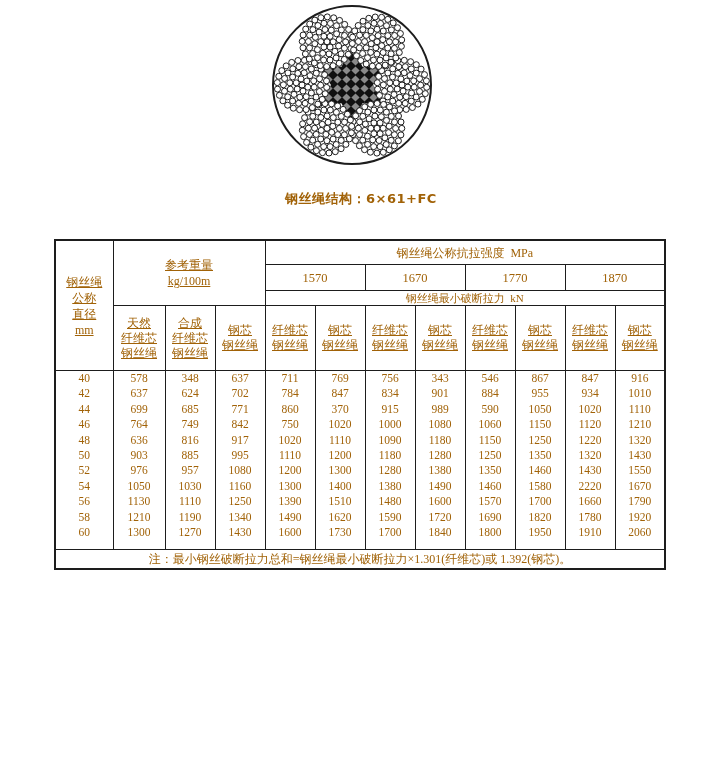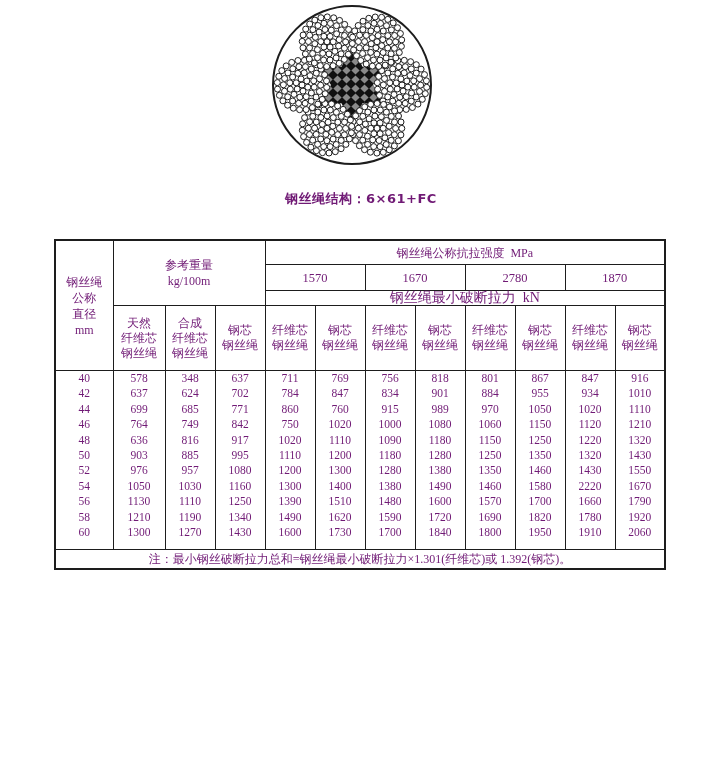--- a/index.html
+++ b/index.html
@@ -1,18 +1,18 @@
 <!DOCTYPE html>
 <html><head>
 <meta charset="utf-8">
 <style>
   html,body{margin:0;padding:0;background:#fff;}
   .doc{
     position:relative;width:720px;height:760px;background:#ffffff;
-    font-family:"Liberation Serif","DejaVu Serif",serif;color:#701a75;
+    font-family:"Liberation Serif","DejaVu Serif",serif;color:#a16207;
     overflow:hidden;
   }
   
   .figure-wrap{position:absolute;left:270px;top:3px;width:164px;height:164px;}
   
   .caption{
     position:absolute;left:285px;
     font-family:"DejaVu Sans","Liberation Sans",sans-serif;
     font-weight:bold;font-size:13px;letter-spacing:.5px;white-space:nowrap;
   }
@@ -22,24 +22,24 @@
   table.spec{
     position:absolute;left:54px;top:239px;
     border-collapse:collapse;table-layout:fixed;
     border:2px solid #1d1d1d;
   }
   table.spec th,table.spec td{
     border:1px solid #1d1d1d;
     font-weight:normal;text-align:center;vertical-align:middle;
     padding:0;font-size:12px;line-height:16px;
   }
-  th.ml{white-space:pre-line;}            
+  th.ml{white-space:pre-line;text-decoration:underline;}            
   tr.r1 th{height:23px;}
   tr.r2 th{height:25px;font-size:12.5px;}
-  tr.r3 th{height:14px;font-size:14px;line-height:14px;}
+  tr.r3 th{height:14px;font-size:11px;line-height:14px;}
   tr.r4 th{height:64px;font-size:12px;line-height:15px;}
   tbody.data td{
     border-top:none;border-bottom:none;
     font-size:11.5px;line-height:15.4px;height:15.4px;
   }
   tbody.data tr.spacer td{height:9px;}
   tfoot td{
     text-align:left;font-size:11.5px;height:18px;
     padding-left:12px;white-space:nowrap;
   }
@@ -456,21 +456,21 @@
 公称
 直径
 mm</th>
         <th class="ml" colspan="3" rowspan="3">参考重量
 kg/100m</th>
         <th colspan="8">钢丝绳公称抗拉强度&nbsp;&nbsp;MPa</th>
       </tr>
       <tr class="r2">
         <th colspan="2">1570</th>
         <th colspan="2">1670</th>
-        <th colspan="2">2780</th>
+        <th colspan="2">1770</th>
         <th colspan="2">1870</th>
       </tr>
       <tr class="r3">
         <th colspan="8">钢丝绳最小破断拉力&nbsp;&nbsp;kN</th>
       </tr>
       <tr class="r4">
         <th class="ml">天然
 纤维芯
 钢丝绳</th>
         <th class="ml">合成
@@ -498,22 +498,22 @@
     </thead>
     <tbody class="data">
         <tr>
           <td>40</td>
           <td>578</td>
           <td>348</td>
           <td>637</td>
           <td>711</td>
           <td>769</td>
           <td>756</td>
-          <td>818</td>
-          <td>801</td>
+          <td>343</td>
+          <td>546</td>
           <td>867</td>
           <td>847</td>
           <td>916</td>
         </tr>
         <tr>
           <td>42</td>
           <td>637</td>
           <td>624</td>
           <td>702</td>
           <td>784</td>
@@ -524,24 +524,24 @@
           <td>955</td>
           <td>934</td>
           <td>1010</td>
         </tr>
         <tr>
           <td>44</td>
           <td>699</td>
           <td>685</td>
           <td>771</td>
           <td>860</td>
-          <td>760</td>
+          <td>370</td>
           <td>915</td>
           <td>989</td>
-          <td>970</td>
+          <td>590</td>
           <td>1050</td>
           <td>1020</td>
           <td>1110</td>
         </tr>
         <tr>
           <td>46</td>
           <td>764</td>
           <td>749</td>
           <td>842</td>
           <td>750</td>

